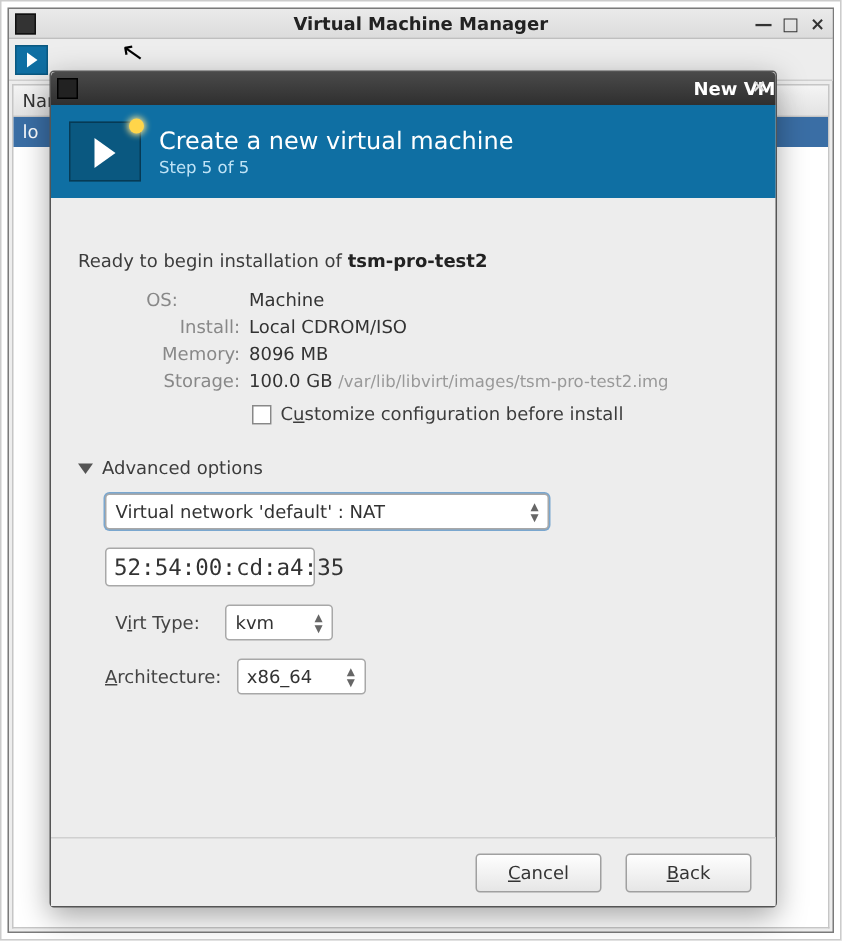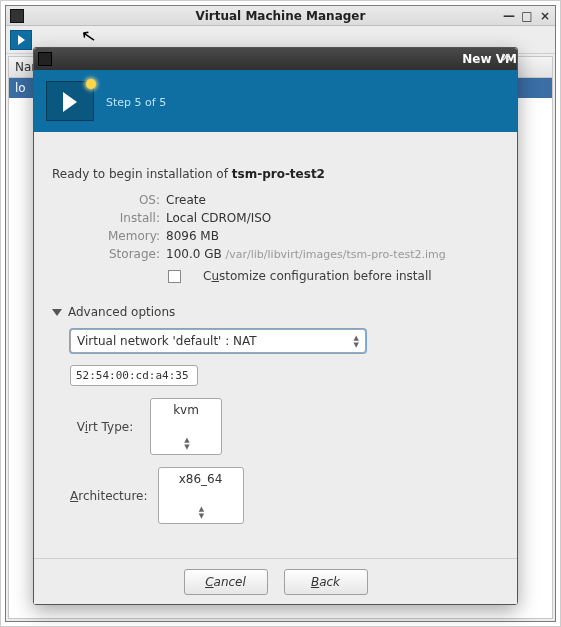--- a/index.html
+++ b/index.html
@@ -98,44 +98,43 @@
   .banner .hdr-title { font-size: 16px; font-weight: normal; color: #fff; }
   .banner .hdr-sub { font-size: 11px; color: #bfe3f6; margin-top: 2px; }
   .content { flex: 1; padding: 14px 18px 6px 18px; color: #3c3c3c; }
   .summary-intro { margin-bottom: 10px; margin-top: 21px; }
   .summary-intro b { color: #222; }
   table.summ { border-collapse: collapse; }
   table.summ td { padding: 2px 4px; vertical-align: top; }
   table.summ td.lbl { text-align: right; color: #888; white-space: nowrap; padding-right: 2px; }
   table.summ td.val { color: #333; }
   .subpath { color: #999; font-size: 11px; }
-  .chk-row { margin: 6px 0 4px 116px; display: flex; align-items: center; gap: 22px; }
+  .chk-row { margin: 6px 0 4px 116px; display: flex; align-items: center; gap: 6px; }
   .chk { width: 13px; height: 13px; border: 1px solid #888; background: #fff; display: inline-flex; align-items: center; justify-content: center; font-size: 10px; }
   .chk.checked::after { content: "✔"; color: #333; font-size: 10px; line-height: 1; }
   .adv { margin-top: 22px; }
   .adv-hdr { display: flex; align-items: center; gap: 6px; margin-bottom: 10px; cursor: default; }
   .triangle { display: inline-block; width: 0; height: 0; border-left: 5px solid transparent; border-right: 5px solid transparent; border-top: 7px solid #555; }
   .combo, .selectish, .inputish {
     background: #fff; border: 1px solid #a8a8a8; border-radius: 3px;
     padding: 4px 6px; display: inline-flex; align-items: center;
     font-size: 12px; color: #333;
   }
   .combo { width: 296px; justify-content: space-between; box-shadow: 0 0 0 1px #7aa7cf; }
-  .selectish { justify-content: space-between; gap: 20px; flex-direction: column; }
+  .selectish { justify-content: space-between; gap: 8px; }
   .spin { display: flex; flex-direction: column; gap: 1px; margin-left: 2px; font-size: 7px; color: #666; line-height: 6px; }
   .row { display: flex; align-items: center; gap: 10px; margin-bottom: 12px; }
   .row label { color: #444; }
   .row label .ul { text-decoration: underline; }
-  .inputish { width: 128px; font-family: monospace; font-size: 11px; padding: 3px 5px; }
+  .inputish { width: 140px; font-family: monospace; font-size: 15px; padding: 3px 5px; }
   .buttons {
     height: 46px; border-top: 1px solid #d0d0d0;
-    display: flex; justify-content: center; align-items: center;
-    gap: 16px; padding: 0 28px;
+    display: flex; justify-content: flex-end; align-items: center;
+    gap: 16px; padding: 0 16px;
     background: #ededed;
-    font-style: italic;
   }
   .btn {
     min-width: 84px; padding: 5px 12px;
     background: linear-gradient(#fefefe,#e6e6e6);
     border: 1px solid #a0a0a0; border-radius: 3px;
     color: #333; text-align: center; cursor: default;
   }
   .btn .ul { text-decoration: underline; }
 </style>
 </head>
@@ -170,33 +169,34 @@
 
 <div class="modal">
   <div class="modal-title">
     <span class="app-icon"></span>
     <span>New VM</span>
     <span class="close">×</span>
   </div>
   <div class="banner">
     <div class="big-icon"></div>
     <div>
+      <div class="hdr-title">Create a new virtual machine</div>
       <div class="hdr-sub">Step 5 of 5</div>
     </div>
   </div>
 
   <div class="content">
     <div class="summary-intro">
       <span>Ready to begin installation of </span><b>tsm-pro-test2</b>
     </div>
     <table class="summ">
       <tbody>
           <tr>
-            <td class="lbl" style="width:110px;">OS:</td>
-          <td class="val">Create</td>
+            <td class="lbl" style="width:110px;text-align:center;">OS:</td>
+          <td class="val">Machine</td>
           </tr>
       <tr>
             <td class="lbl">Install:</td>
           <td class="val">Local CDROM/ISO</td>
           </tr>
       <tr>
             <td class="lbl">Memory:</td>
           <td class="val">8096 MB</td>
           </tr>
       <tr>

